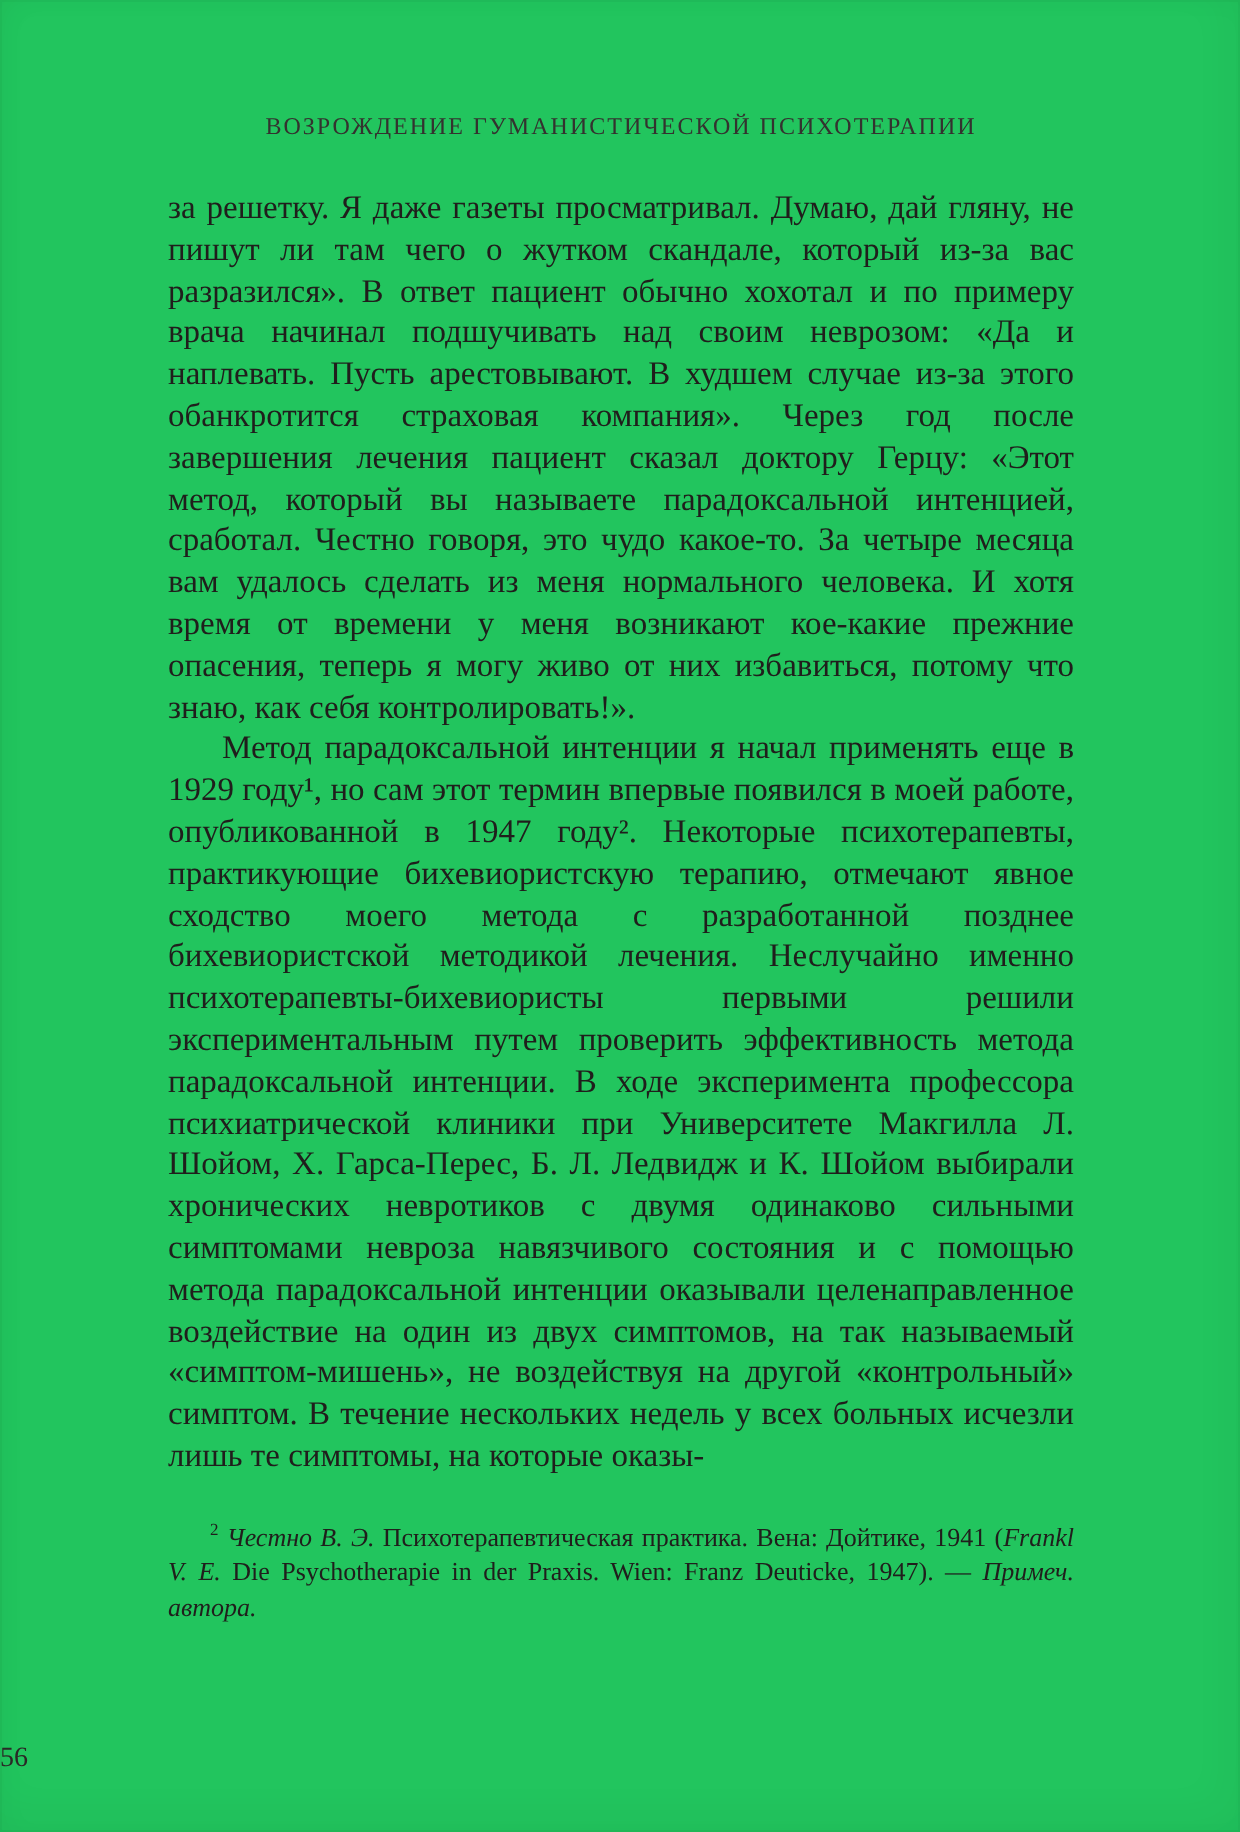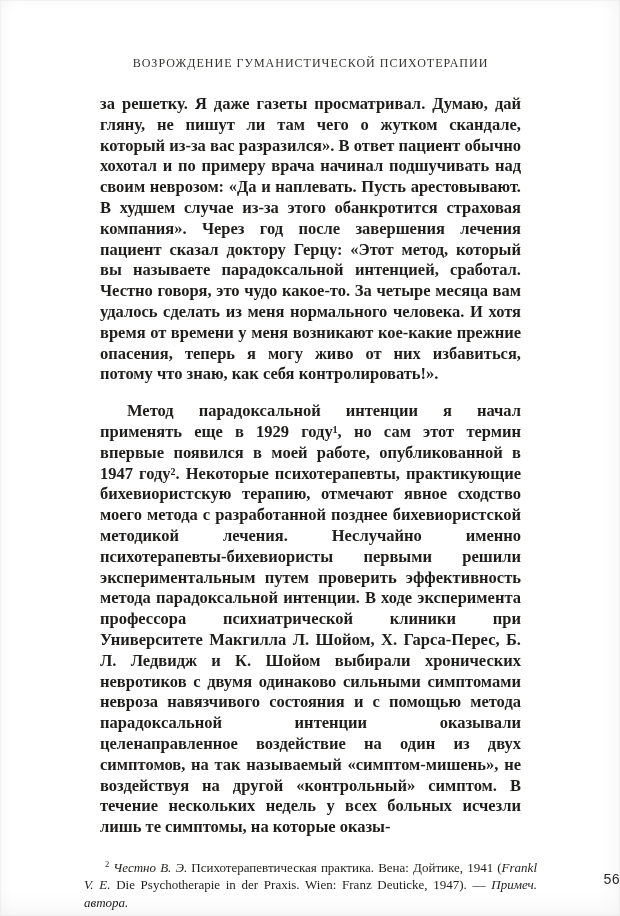--- a/index.html
+++ b/index.html
@@ -2,69 +2,67 @@
 <html lang="ru"><head>
   <meta charset="utf-8">
   <style>
     * { box-sizing: border-box; }
     html, body { margin: 0; padding: 0; background: #e9e9e7; }
     .page {
       width: 620px;
       height: 916px;
       margin: 0 auto;
       position: relative;
-      background: #ffffff;
+      background: #22c55e;
       color: #201e1c;
       font-family: "Liberation Serif", "DejaVu Serif", serif;
       padding: 56px 83px 0 84px;
       overflow: hidden;
       box-shadow: inset 0 0 0 1px rgba(0,0,0,0.03),
                   inset -5px -8px 22px rgba(0,0,0,0.04),
                   inset 4px 2px 14px rgba(0,0,0,0.02);
     }
     .running-head {
       text-align: center;
       font-size: 12px;
       letter-spacing: 1px;
       color: #34322f;
       margin: 0 0 23px 0;
       white-space: nowrap;
     }
     .body-text { }
     .para {
-      margin: 16px;
+      margin: 0;
       font-size: 16.5px;
       line-height: 20.8px;
       text-align: justify;
       hyphens: auto;
-      font-weight: bold;
       -webkit-hyphens: auto;
     }
     .para.indent { text-indent: 27px; }
     .footnotes { margin-top: 21px; }
     .footnote {
       margin: 0;
       font-size: 13px;
       line-height: 17.6px;
       text-align: justify;
       text-indent: 21px;
       hyphens: auto;
       -webkit-hyphens: auto;
     }
     .footnote sup { font-size: 8.5px; line-height: 0; }
     .it { font-style: italic; }
     .page-number {
       position: absolute;
       left: 0;
       right: 0;
       bottom: 28px;
-      text-align: right;
+      text-align: left;
       font-size: 14px;
       color: #2a2826;
-      font-family: Liberation Mono, monospace;
     }
   </style>
 </head>
 <body>
 
 <div class="page">
 
   <div class="running-head">ВОЗРОЖДЕНИЕ ГУМАНИСТИЧЕСКОЙ ПСИХОТЕРАПИИ</div>
 
   <div class="body-text">

